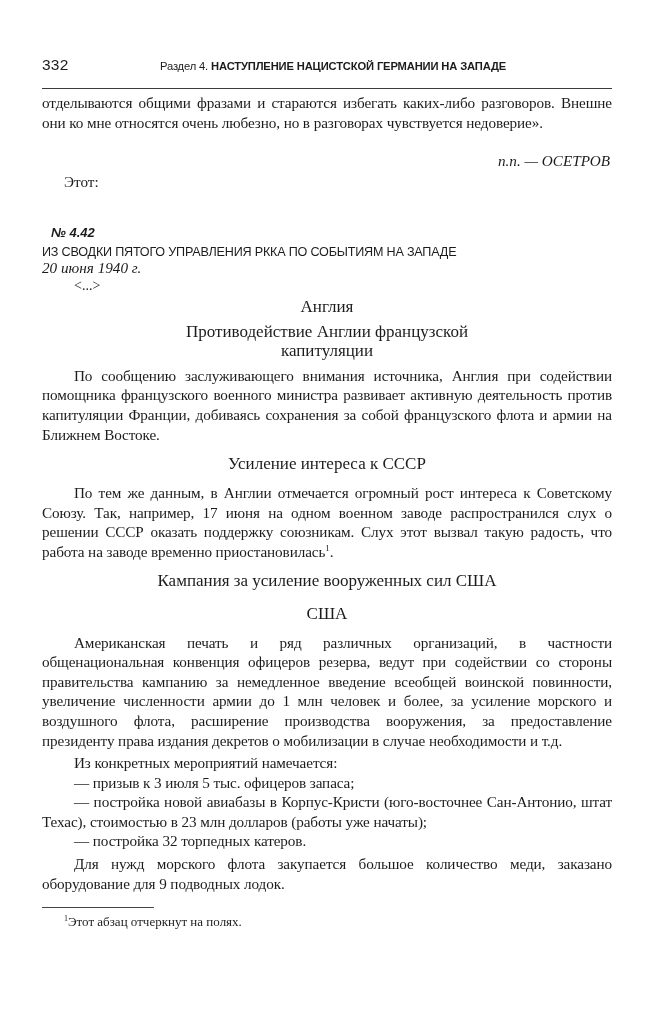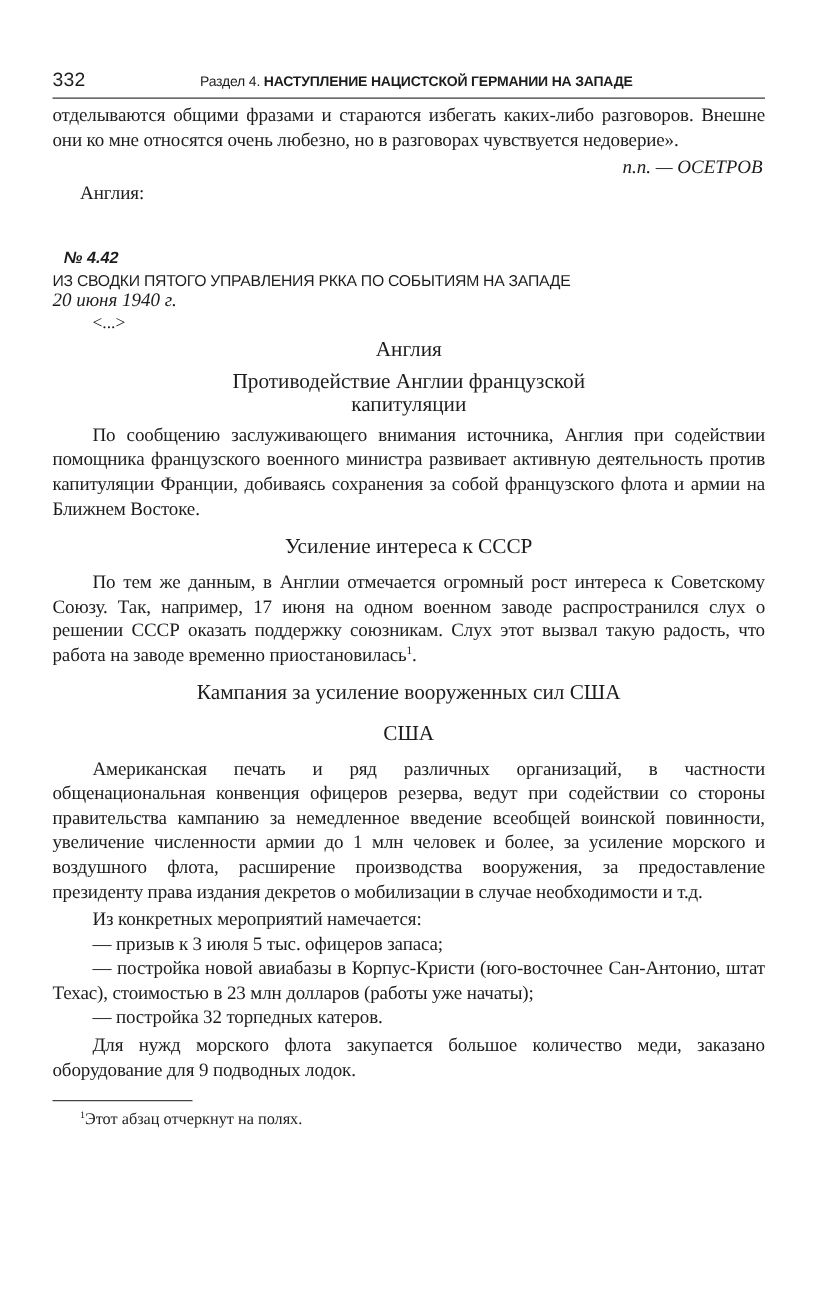--- a/index.html
+++ b/index.html
@@ -5,41 +5,41 @@
     html, body { margin: 0; padding: 0; background: #ffffff; }
     body {
       width: 656px; height: 1034px; position: relative; overflow: hidden;
       font-family: "Liberation Serif", "DejaVu Serif", serif;
       color: #1c1c1c;
     }
     .page { position: absolute; left: 42px; top: 56px; width: 570px; }
     .running-head {
       display: flex; align-items: baseline;
       border-bottom: 1.5px solid #3a3a3a;
-      padding-bottom: 2px; height: 20px;
+      padding-bottom: 12px; height: 20px;
     }
     .page-num {
       font-family: "Liberation Sans", "DejaVu Sans", sans-serif;
       font-size: 15.5px; font-weight: 400; width: 118px; letter-spacing: 0.2px;
     }
     .section-title {
       font-family: "Liberation Sans", "DejaVu Sans", sans-serif;
       font-size: 11.2px; font-weight: 700; letter-spacing: -0.15px;
     }
     .section-title .lead { font-weight: 400; }
     p, .line { margin: 0; }
     .body-text {
       font-size: 15.2px; line-height: 19.6px; text-align: justify;
       letter-spacing: -0.1px;
     }
     .indent { text-indent: 32px; }
     .cont { margin-top: 4px; }
     .signoff {
       text-align: right; font-style: italic; font-size: 15.2px;
-      margin-top: 3px; padding-right: 2px;
+      margin-top: 20px; padding-right: 2px;
     }
     .attest {
       display: flex; margin-top: 2px; font-size: 15.2px; line-height: 19.6px;
       padding-left: 22px;
     }
     .attest-label { width: 64px; }
     .archive {
       font-size: 13.4px; margin-top: 11px; padding-left: 22px; line-height: 18px;
     }
     .doc-no {
@@ -74,21 +74,21 @@
   <div class="running-head">
     <span class="page-num">332</span>
     <span class="section-title"><span class="lead">Раздел 4.</span> <span>НАСТУПЛЕНИЕ НАЦИСТСКОЙ ГЕРМАНИИ НА ЗАПАДЕ</span></span>
   </div>
 
   <p class="body-text cont">отделываются общими фразами и стараются избегать каких-либо разговоров. Внешне они ко мне относятся очень любезно, но в разговорах чувствуется недоверие».</p>
 
   <div class="signoff">п.п. — ОСЕТРОВ</div>
 
   <div class="attest">
-    <div class="attest-label">Англия:</div>
+    <div class="attest-label">Этот:</div>
   </div>
 
 
   <div class="doc-no">№ 4.42</div>
   <div class="doc-title">ИЗ СВОДКИ ПЯТОГО УПРАВЛЕНИЯ РККА ПО СОБЫТИЯМ НА ЗАПАДЕ</div>
   <div class="doc-date">20 июня 1940 г.</div>
   <div class="ellipsis">&lt;...&gt;</div>
 
   <div class="heading-center h-country">Англия</div>
   <div class="heading-center h-sub">

